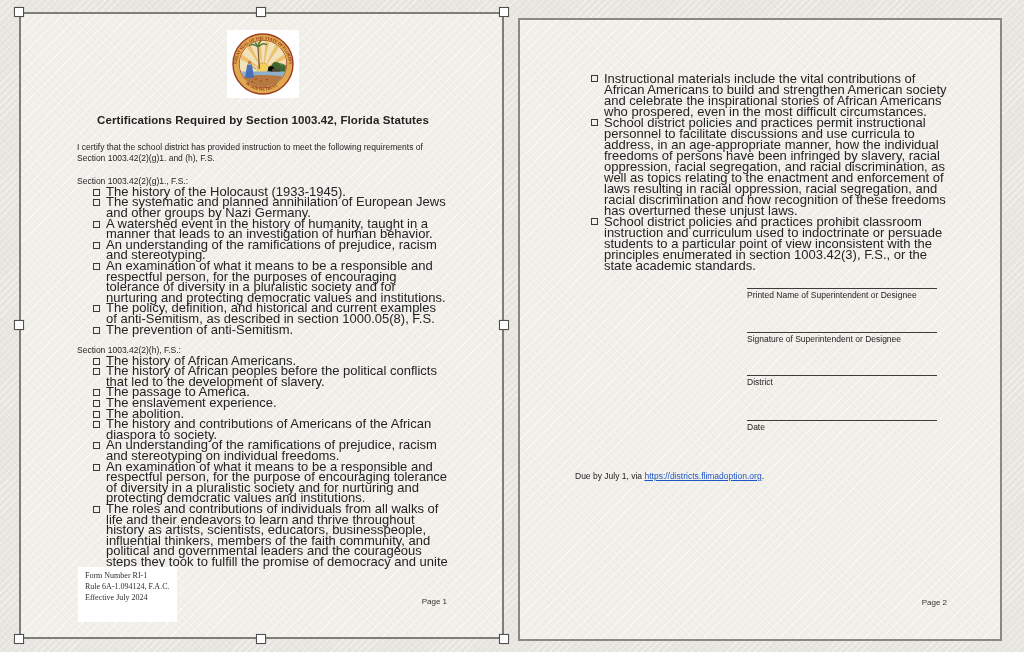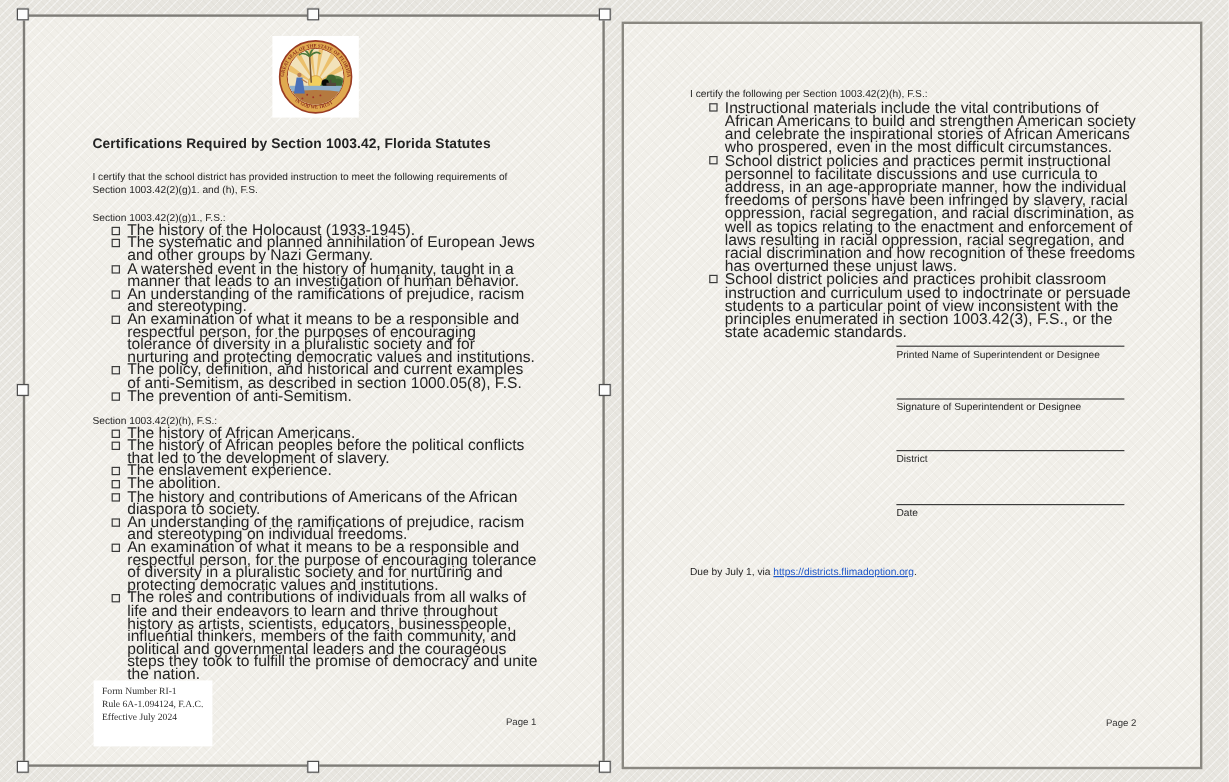--- a/index.html
+++ b/index.html
@@ -26,21 +26,21 @@
   
   .handle {
     position:absolute; width:10px; height:10px; background:#fdfdfd;
     border:1px solid #4f4f4f; z-index:5; box-shadow:0 0 1px rgba(0,0,0,.3);
   }
 
   
   .seal-box { width:72px; height:68px; background:#ffffff; margin:0 auto;
               display:flex; align-items:center; justify-content:center; }
 
-  .title { font-size:11.5px; font-weight:bold; margin-top:16px; letter-spacing:.1px; }
+  .title { font-size:11.5px; font-weight:bold; text-align:center; margin-top:16px; letter-spacing:.1px; }
 
   .body-text { font-size:8.5px; line-height:10.6px; }
   .intro1 { margin-top:16px; }
   .intro2 { line-height:11px; }
 
   .sec { margin-top:13px; }
   .sec2 { margin-top:10px; }
   .sec-head { font-size:8.5px; line-height:10.6px; }
   .ck-list { padding-left:16px; }
   .ck-item { display:flex; gap:6px; font-size:13px; line-height:10.6px; }
@@ -169,20 +169,24 @@
         <div class="ck-item">
             <span class="ckbox"></span>
             <span class="ck-text">The history of African Americans.</span>
           </div>
         <div class="ck-item">
             <span class="ckbox"></span>
             <span class="ck-text">The history of African peoples before the political conflicts that led to the development of slavery.</span>
           </div>
         <div class="ck-item">
             <span class="ckbox"></span>
+            <span class="ck-text">The passage to America.</span>
+          </div>
+        <div class="ck-item">
+            <span class="ckbox"></span>
             <span class="ck-text">The enslavement experience.</span>
           </div>
         <div class="ck-item">
             <span class="ckbox"></span>
             <span class="ck-text">The abolition.</span>
           </div>
         <div class="ck-item">
             <span class="ckbox"></span>
             <span class="ck-text">The history and contributions of Americans of the African diaspora to society.</span>
           </div>
@@ -214,21 +218,20 @@
   <div class="handle" style="left:256px; top:7px;"></div>
   <div class="handle" style="left:499px; top:7px;"></div>
   <div class="handle" style="left:14px;  top:320px;"></div>
   <div class="handle" style="left:499px; top:320px;"></div>
   <div class="handle" style="left:14px;  top:634px;"></div>
   <div class="handle" style="left:256px; top:634px;"></div>
   <div class="handle" style="left:499px; top:634px;"></div>
 
   <div class="page page2 p2">
 
-    <div class="body-text intro2">I certify the following per Section 1003.42(2)(h), F.S.:</div>
 
     <div class="ck-list">
       <div class="ck-item">
           <span class="ckbox"></span>
           <span class="ck-text">Instructional materials include the vital contributions of African Americans to build and strengthen American society and celebrate the inspirational stories of African Americans who prospered, even in the most difficult circumstances.</span>
         </div>
       <div class="ck-item">
           <span class="ckbox"></span>
           <span class="ck-text">School district policies and practices permit instructional personnel to facilitate discussions and use curricula to address, in an age-appropriate manner, how the individual freedoms of persons have been infringed by slavery, racial oppression, racial segregation, and racial discrimination, as well as topics relating to the enactment and enforcement of laws resulting in racial oppression, racial segregation, and racial discrimination and how recognition of these freedoms has overturned these unjust laws.</span>
         </div>

